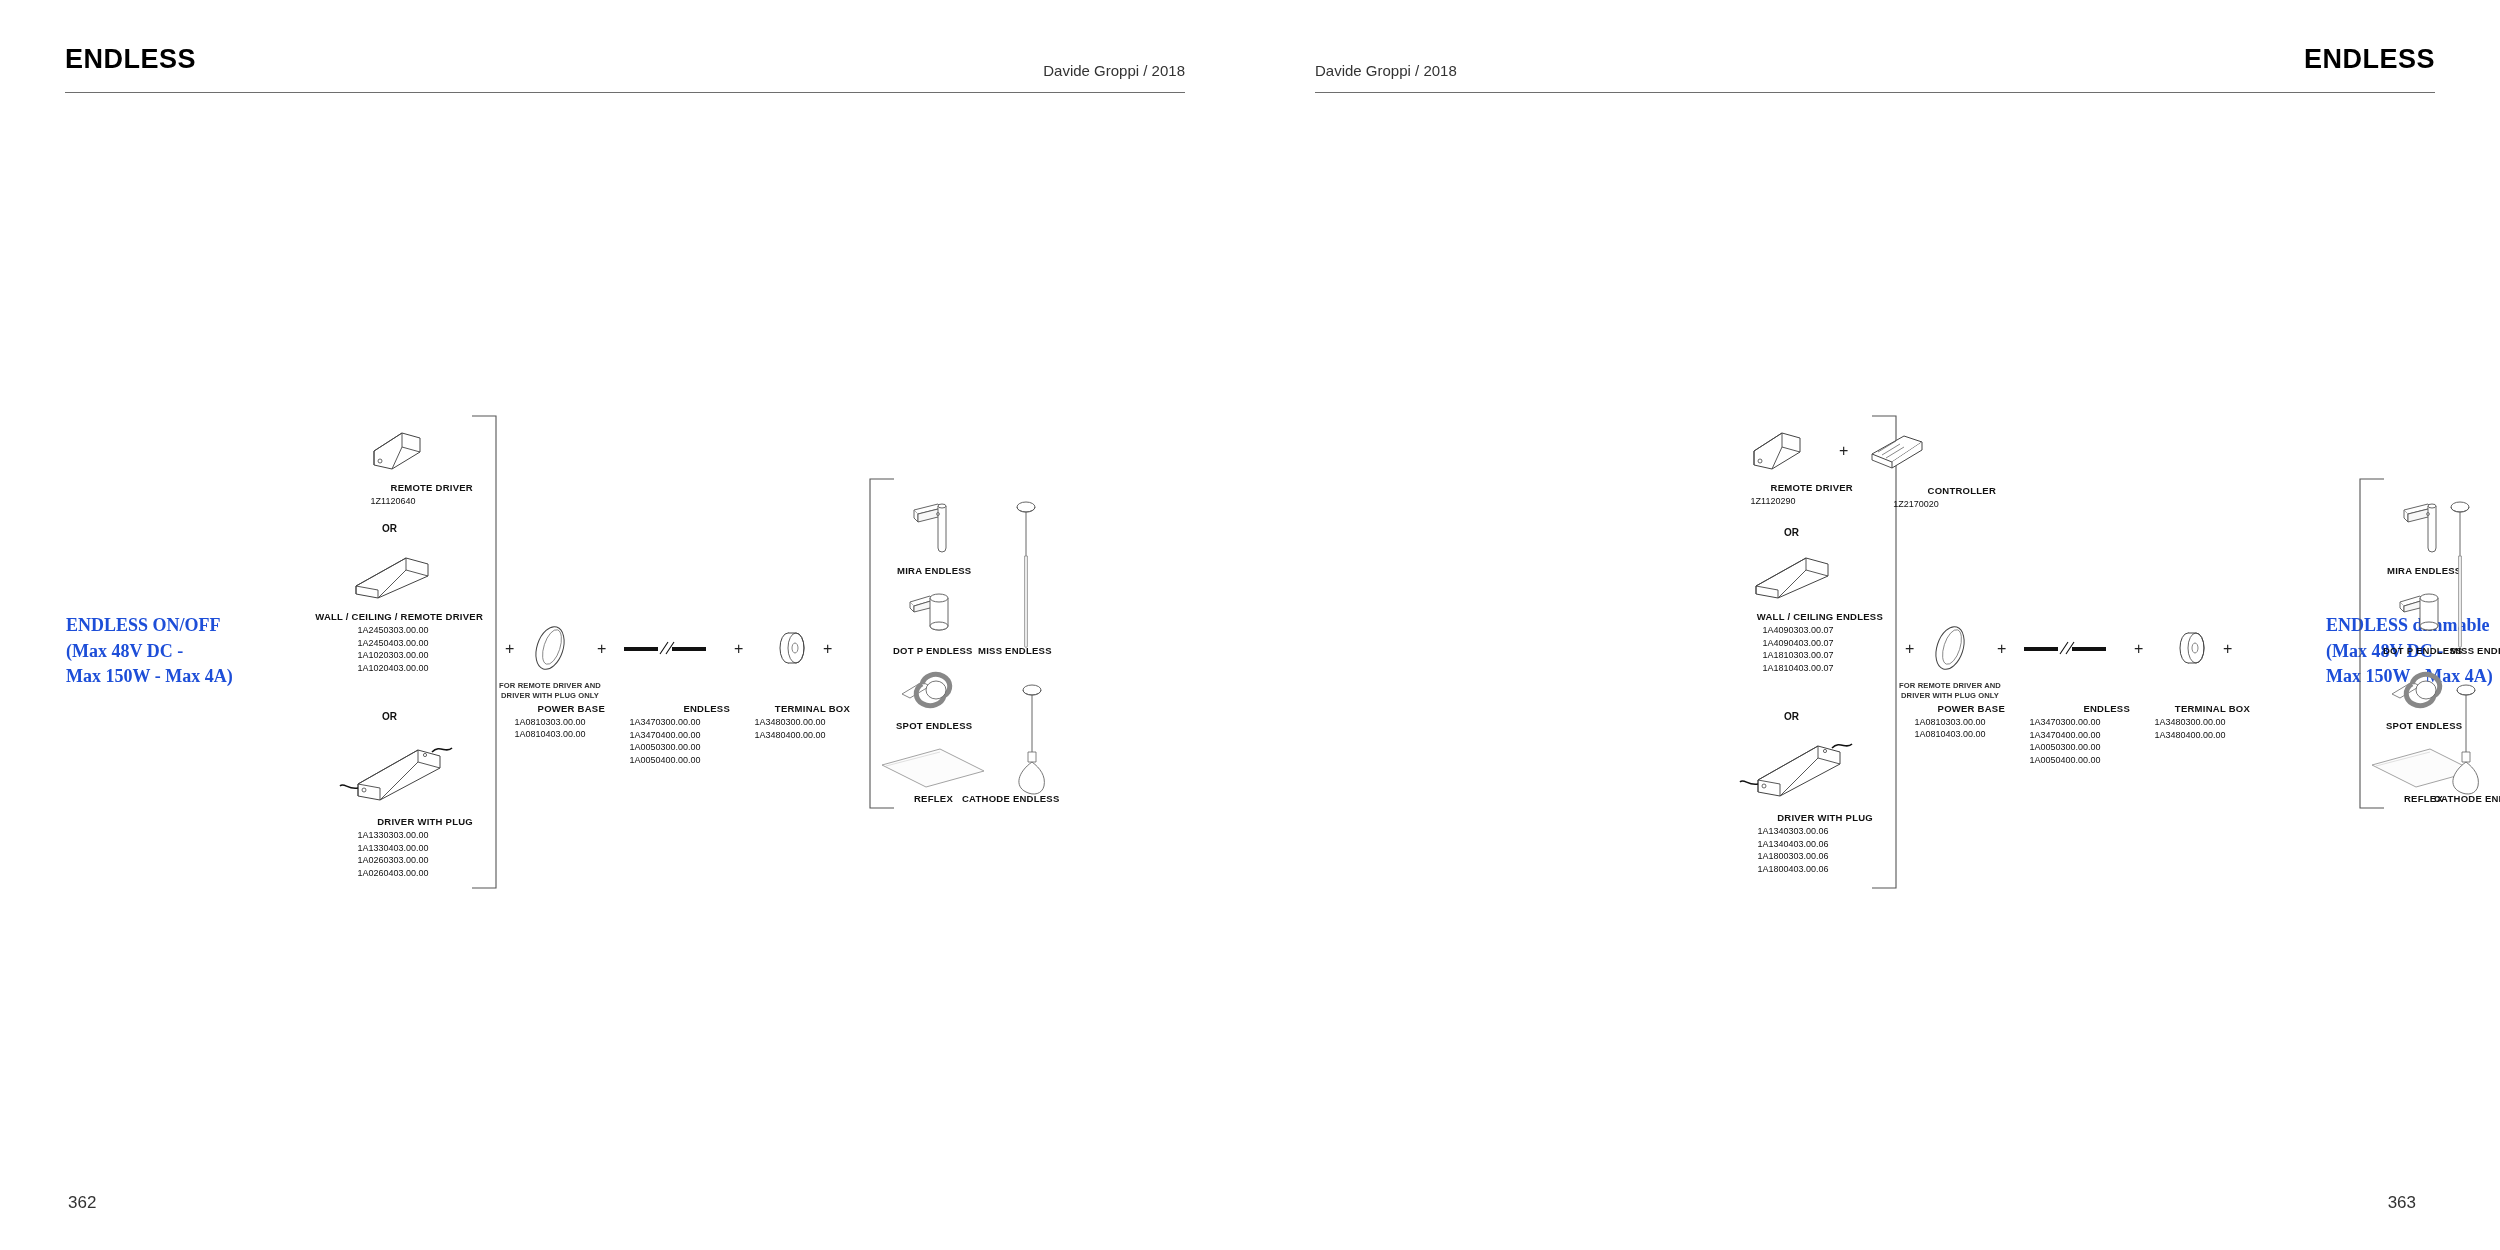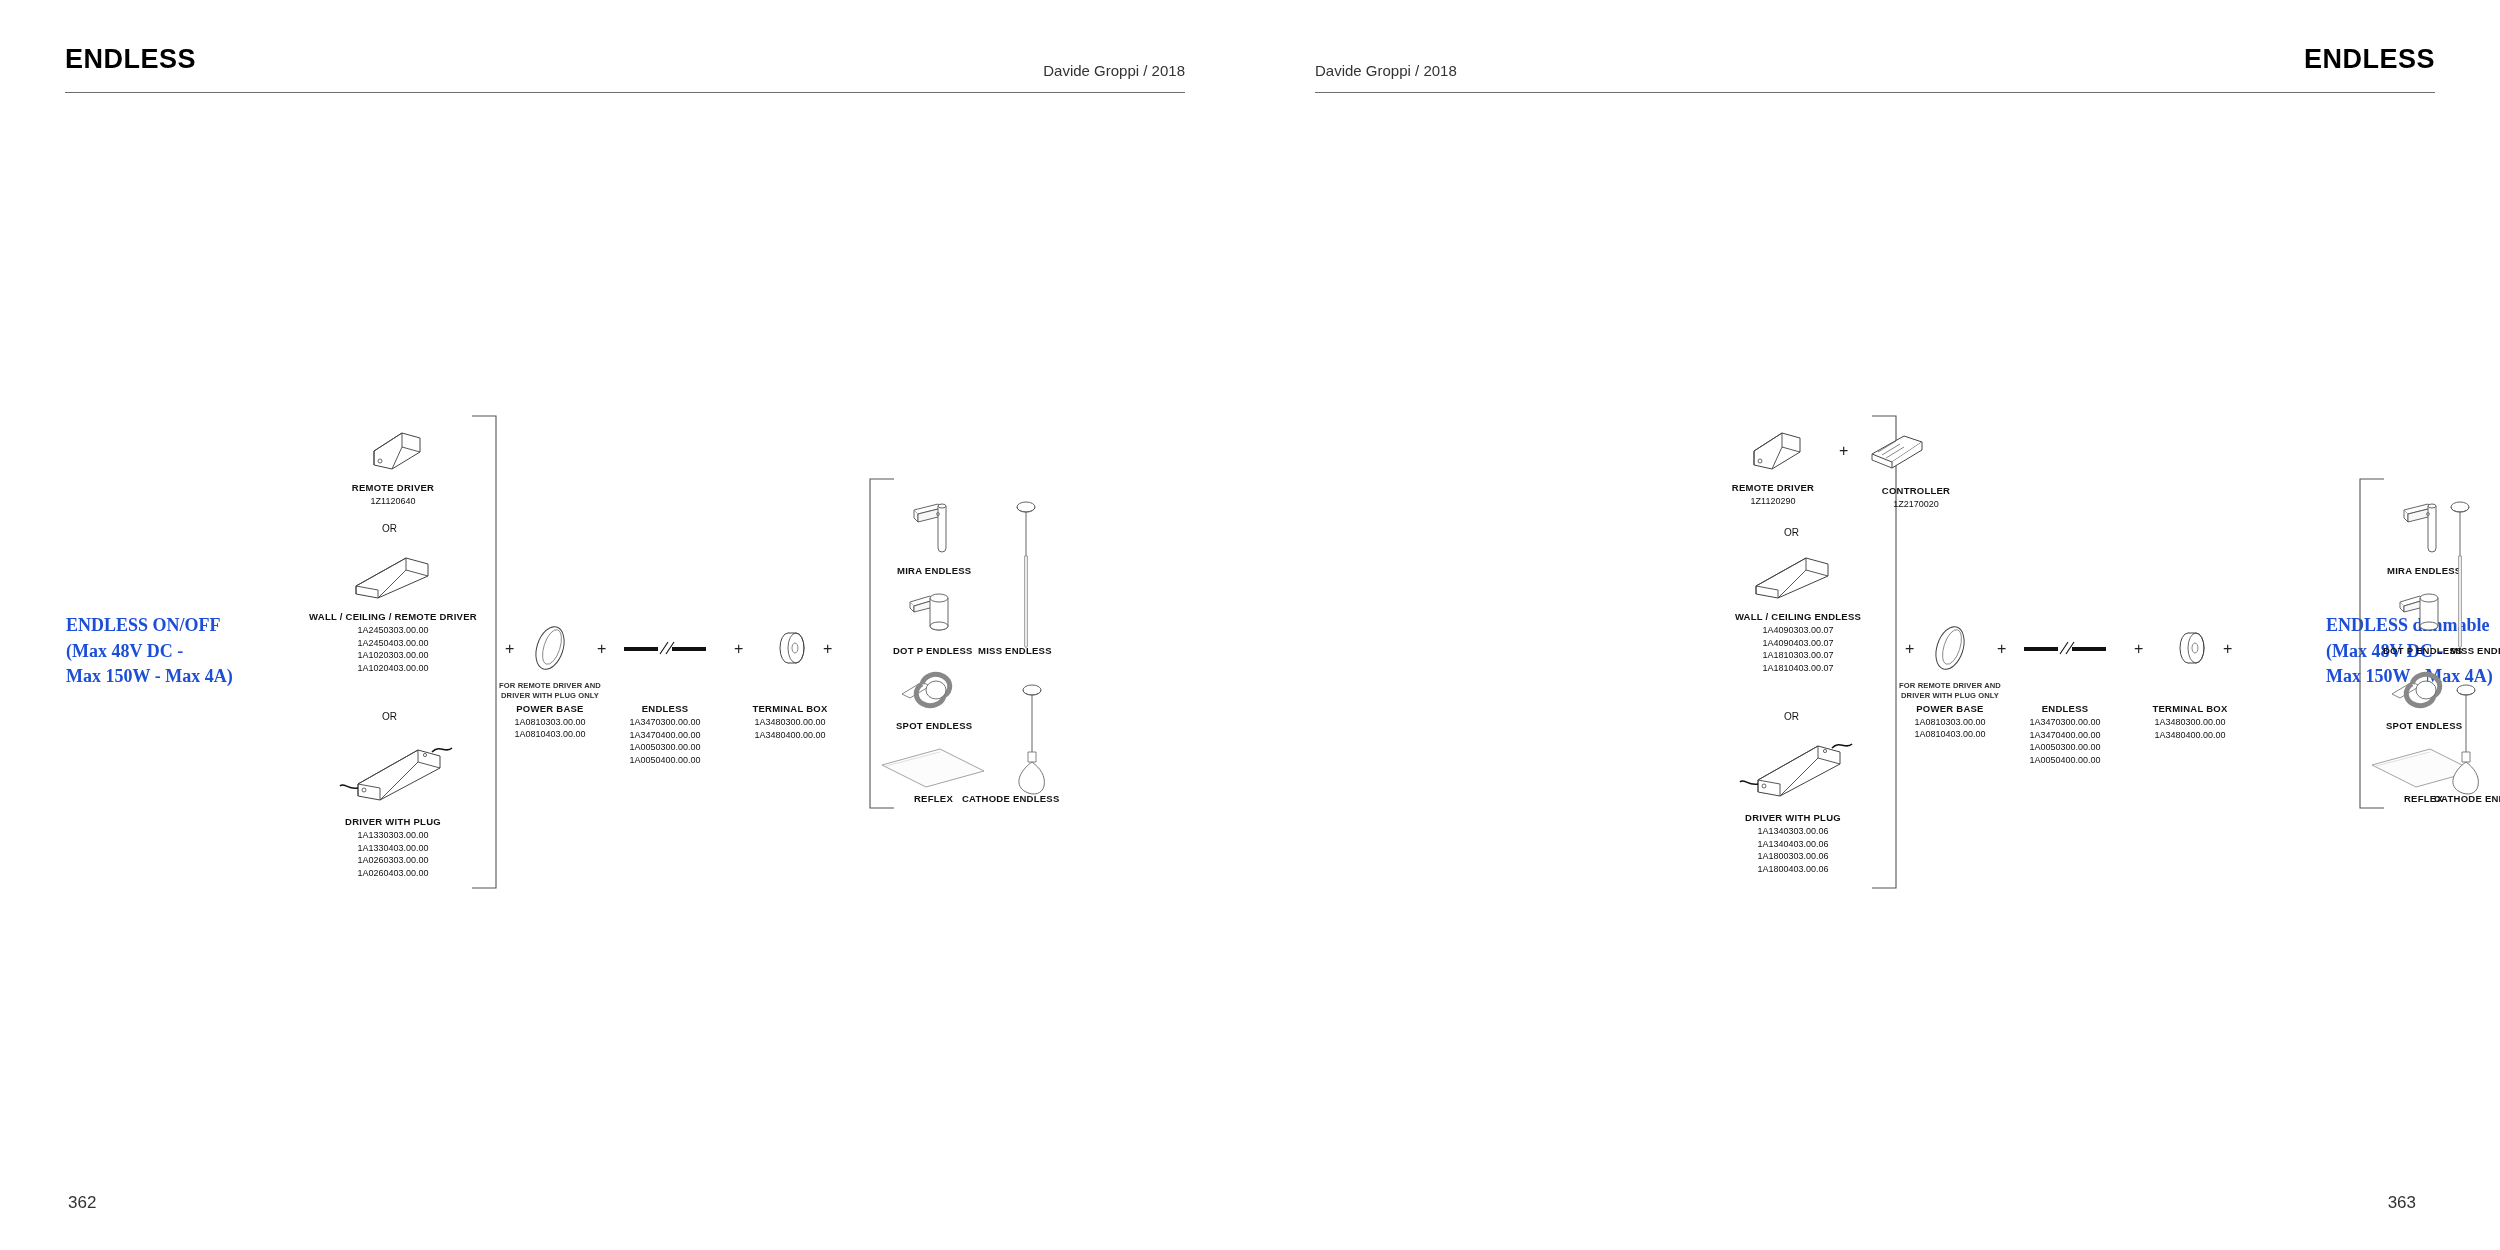--- a/index.html
+++ b/index.html
@@ -39,29 +39,29 @@
   }
   .sys-title.l { left: 66px; }
   .sys-title.r { left: 1076px; }
   .sys-title span { display: block; white-space: nowrap; }
 
   
   .diagram { position: absolute; top: 0; left: 0; width: 1250px; height: 1250px; }
   .node { position: absolute; text-align: center; }
   .lbl {
     font-size: 9.5px; font-weight: bold; letter-spacing: 0.25px;
-    line-height: 1.35; color: #111; white-space: nowrap;
+    line-height: 1.35; color: #111; white-space: nowrap; text-align: right;
   }
   .lbl.wrap { white-space: normal; }
   .codes { font-size: 9px; line-height: 1.42; color: #111; font-weight: normal; }
   .note {
     font-size: 7.6px; line-height: 1.3; color: #333; font-weight: bold;
     letter-spacing: 0.1px;
   }
-  .orlbl { position: absolute; font-size: 10px; font-weight: normal; color: #111; }
+  .orlbl { position: absolute; font-size: 10px; font-weight: bold; color: #111; }
   .plus {
     position: absolute; font-size: 16px; color: #222; font-weight: 400;
     line-height: 1;
   }
   .fixlbl {
     position: absolute; font-size: 9.5px; font-weight: bold;
     letter-spacing: 0.25px; color: #111; white-space: nowrap;
   }
   svg { display: block; overflow: visible; }
   .art { position: absolute; }

